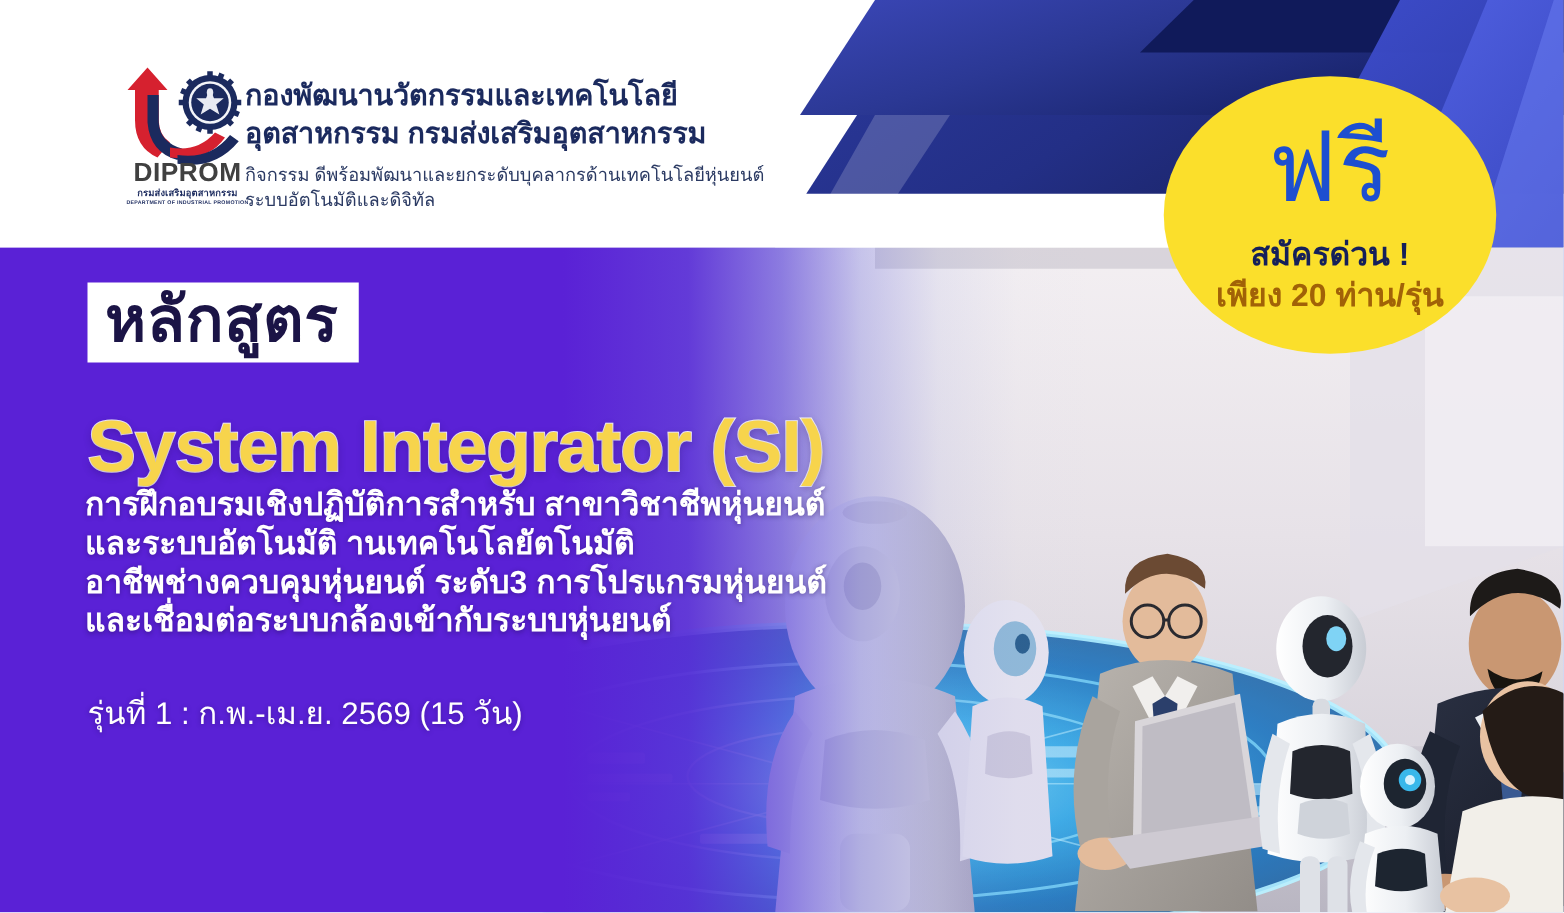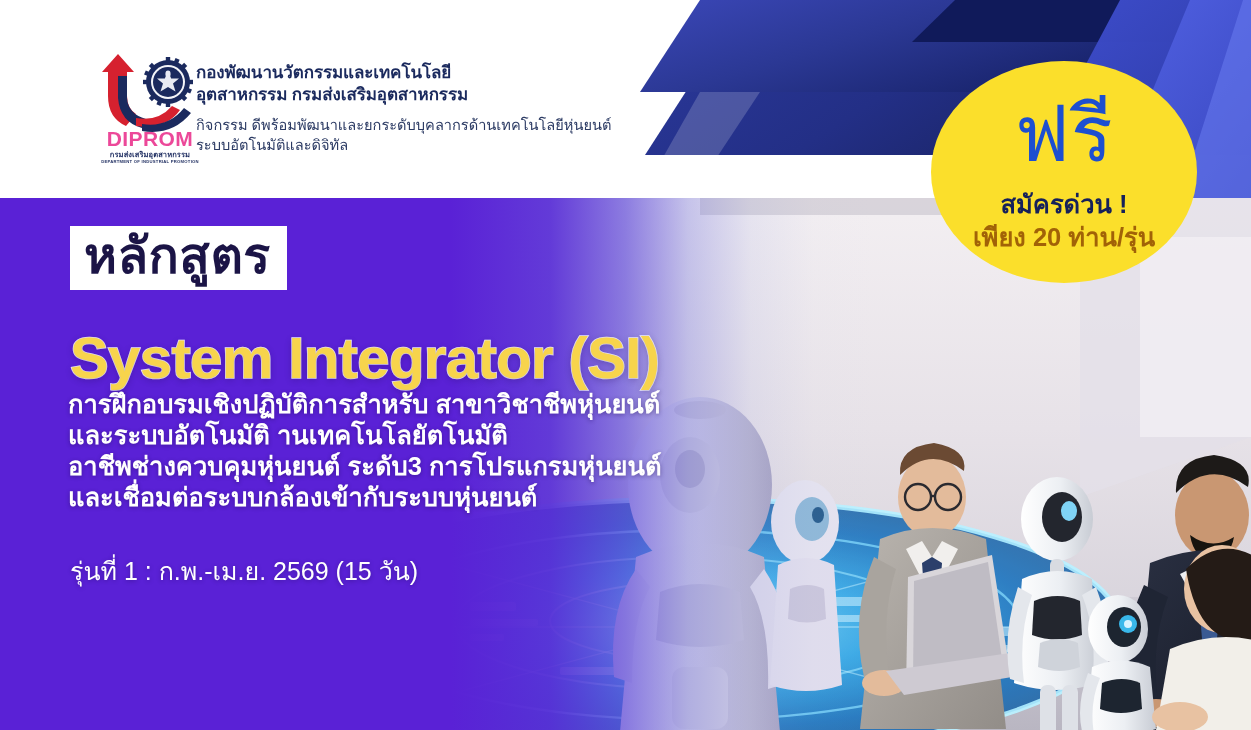--- a/index.html
+++ b/index.html
@@ -44,21 +44,21 @@
     position: absolute;
     left: 0; top: 76px;
     width: 108px;
     text-align: center;
     line-height: 1;
   }
   .logo-diprom {
     font-size: 21px;
     font-weight: 700;
     letter-spacing: 0.4px;
-    color: #ec4899;
+    color: #404040;
     font-family: "Liberation Sans", sans-serif;
   }
   .logo-th {
     font-size: 7.5px;
     font-weight: 700;
     color: #1b2a5e;
     margin-top: 2px;
     letter-spacing: 0.1px;
   }
   .logo-en {
@@ -69,21 +69,21 @@
     letter-spacing: 0.25px;
   }
 
   
   .org-text {
     position: absolute;
     left: 196px; top: 62px;
     z-index: 4;
   }
   .org-title-line {
-    font-size: 17px;
+    font-size: 23px;
     font-weight: 700;
     color: #1b2a5e;
     line-height: 1.30;
     letter-spacing: -0.1px;
     white-space: nowrap;
   }
   .org-sub {
     margin-top: 9px;
   }
   .org-sub-line {

